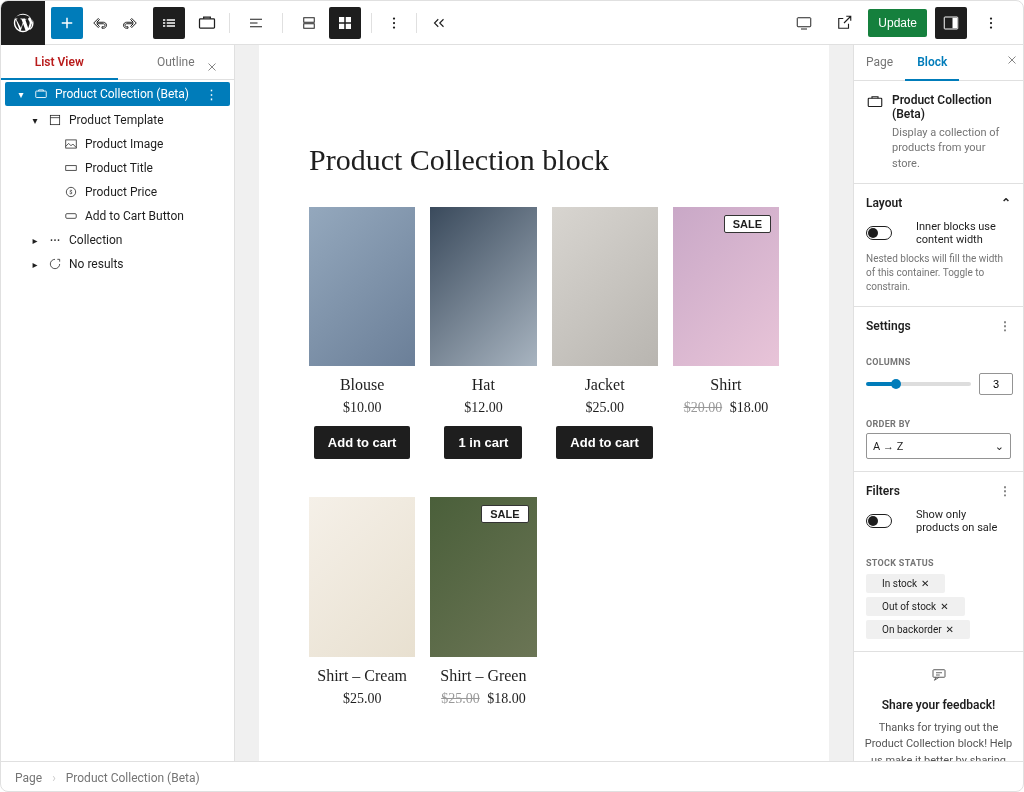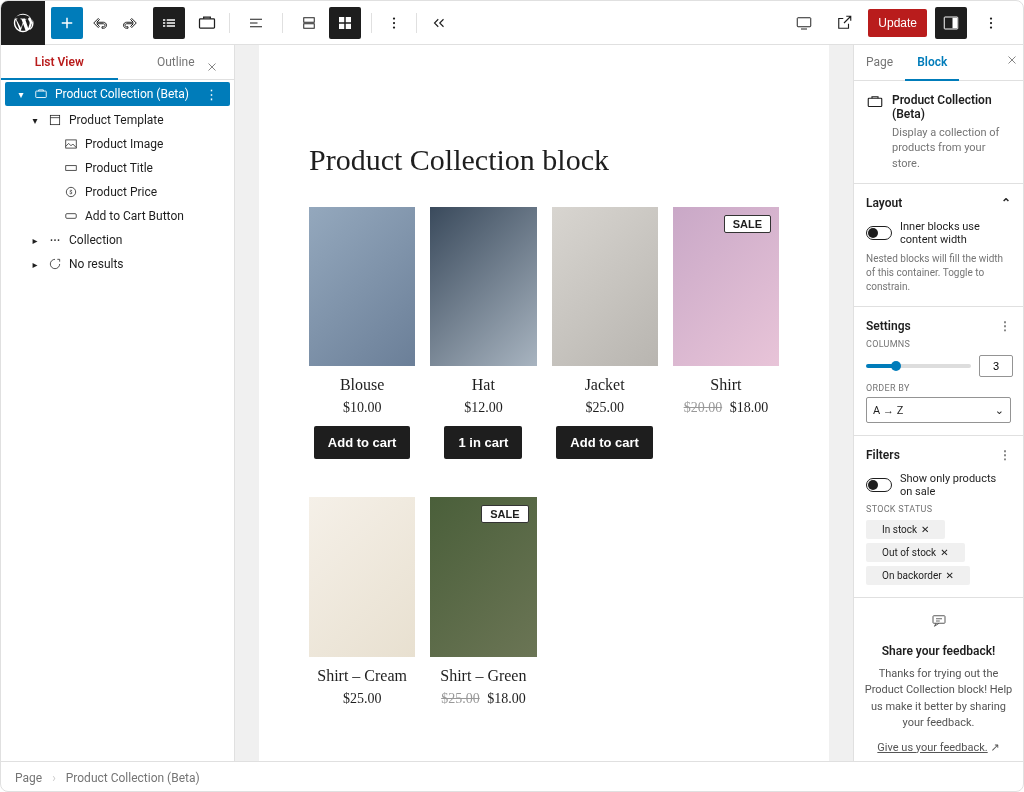--- a/index.html
+++ b/index.html
@@ -6,21 +6,21 @@
 body { font-family: -apple-system, BlinkMacSystemFont, "Segoe UI", Roboto, sans-serif; font-size: 13px; color: #1e1e1e; background: #fff; width: 1024px; height: 792px; overflow: hidden; border: 1px solid #e0e0e0; border-radius: 8px; }
 
 
 .topbar { height: 44px; display: flex; align-items: center; border-bottom: 1px solid #e0e0e0; padding: 0 8px 0 0; justify-content: space-between; }
 .topbar-left { display: flex; align-items: center; gap: 0; }
 .wp-logo { width: 44px; height: 44px; background: #1e1e1e; display: flex; align-items: center; justify-content: center; color: #fff; }
 .wp-logo svg { width: 22px; height: 22px; }
 .tb-btn { width: 32px; height: 32px; display: flex; align-items: center; justify-content: center; border: none; background: none; cursor: pointer; border-radius: 2px; color: #1e1e1e; }
 .tb-btn.primary { background: #007cba; color: #fff; margin-left: 6px; }
 .tb-btn.dark { background: #1e1e1e; color: #fff; }
-.tb-btn.update { background: #b91c1c; color: #fff; width: auto; padding: 0 10px; font-size: 12px; height: 28px; border-radius: 2px; }
+.tb-btn.update { background: #15803d; color: #fff; width: auto; padding: 0 10px; font-size: 12px; height: 28px; border-radius: 2px; }
 .tb-sep { width: 1px; height: 20px; background: #e0e0e0; margin: 0 6px; }
 .tb-group { display: flex; gap: 4px; padding: 0 4px; align-items: center; }
 .ml { margin-left: 6px; }
 .topbar-right { display: flex; align-items: center; gap: 8px; padding-right: 8px; }
 
 
 .main { display: flex; height: calc(792px - 44px - 32px); }
 .left-panel { width: 234px; border-right: 1px solid #e0e0e0; display: flex; flex-direction: column; }
 .lp-tabs { display: flex; border-bottom: 1px solid #e0e0e0; position: relative; }
 .lp-tab { flex: 1; padding: 10px 0; font-size: 12px; text-align: center; cursor: pointer; color: #757575; }
@@ -66,27 +66,27 @@
 .rp-tab.active { color: #007cba; font-weight: 600; border-bottom: 2px solid #007cba; margin-bottom: -1px; }
 .rp-close { position: absolute; right: 4px; top: 8px; cursor: pointer; color: #757575; }
 
 .rp-section { border-bottom: 1px solid #e0e0e0; padding: 12px; }
 .rp-block-header { display: flex; gap: 8px; }
 .rp-block-header .icon { width: 18px; height: 18px; flex-shrink: 0; }
 .rp-block-title { font-size: 12px; font-weight: 600; }
 .rp-block-desc { font-size: 11px; color: #757575; margin-top: 4px; line-height: 1.4; }
 
 .rp-heading { display: flex; justify-content: space-between; align-items: center; font-size: 12px; font-weight: 600; cursor: pointer; }
-.rp-toggle-row { display: flex; align-items: center; gap: 8px; margin-top: 10px; }
+.rp-toggle-row { display: flex; align-items: center; gap: 24px; margin-top: 10px; }
 .toggle { width: 26px; height: 14px; border: 1px solid #1e1e1e; border-radius: 8px; position: relative; cursor: pointer; flex-shrink: 0; background: #fff; }
 .toggle::after { content: ""; position: absolute; width: 10px; height: 10px; background: #1e1e1e; border-radius: 50%; top: 1px; left: 1px; }
 .rp-toggle-label { font-size: 11px; }
 .rp-help-text { font-size: 10px; color: #757575; margin-top: 6px; line-height: 1.4; }
 
-.rp-label-sm { font-size: 9px; text-transform: uppercase; color: #757575; font-weight: 400; letter-spacing: 0.3px; margin-top: 6px; }
+.rp-label-sm { font-size: 9px; text-transform: uppercase; color: #757575; font-weight: 700; letter-spacing: 0.3px; margin-top: 24px; }
 .rp-slider-row { display: flex; align-items: center; gap: 8px; margin-top: 6px; }
 .rp-slider { flex: 1; height: 4px; background: linear-gradient(to right, #007cba 0%, #007cba 25%, #ddd 25%, #ddd 100%); border-radius: 2px; position: relative; }
 .rp-slider::after { content: ""; position: absolute; width: 10px; height: 10px; background: #007cba; border-radius: 50%; top: -3px; left: 24%; }
 .rp-num-input { width: 34px; height: 22px; border: 1px solid #949494; font-size: 11px; text-align: center; border-radius: 2px; position: relative; }
 .rp-stepper { font-size: 8px; color: #1e1e1e; display: flex; flex-direction: column; margin-left: -14px; }
 
 .rp-select { width: 100%; border: 1px solid #949494; height: 26px; font-size: 11px; padding: 0 6px; border-radius: 2px; margin-top: 4px; background: #fff; display: flex; align-items: center; justify-content: space-between; }
 
 .rp-chips { display: flex; flex-wrap: wrap; gap: 4px; margin-top: 6px; }
 .chip { background: #f0f0f0; border-radius: 2px; padding: 4px 16px; font-size: 10px; display: flex; align-items: center; gap: 4px; }

